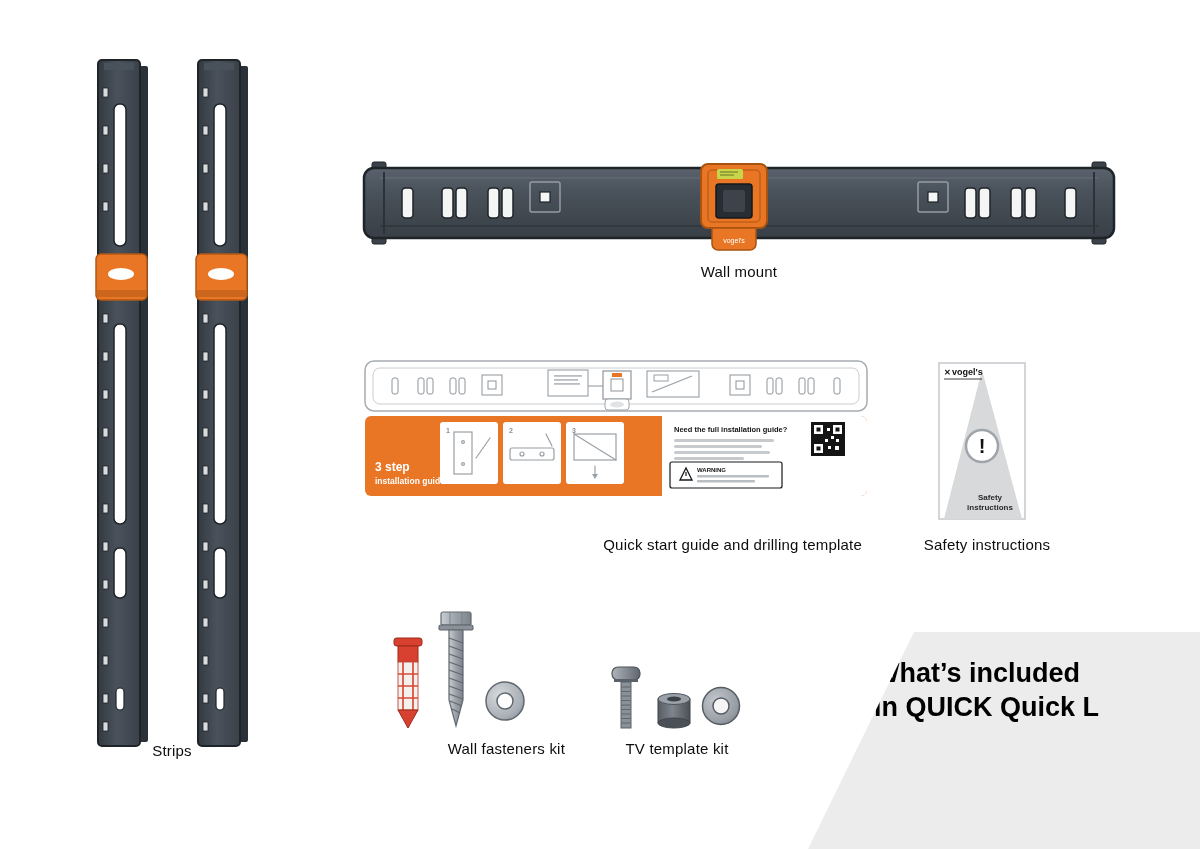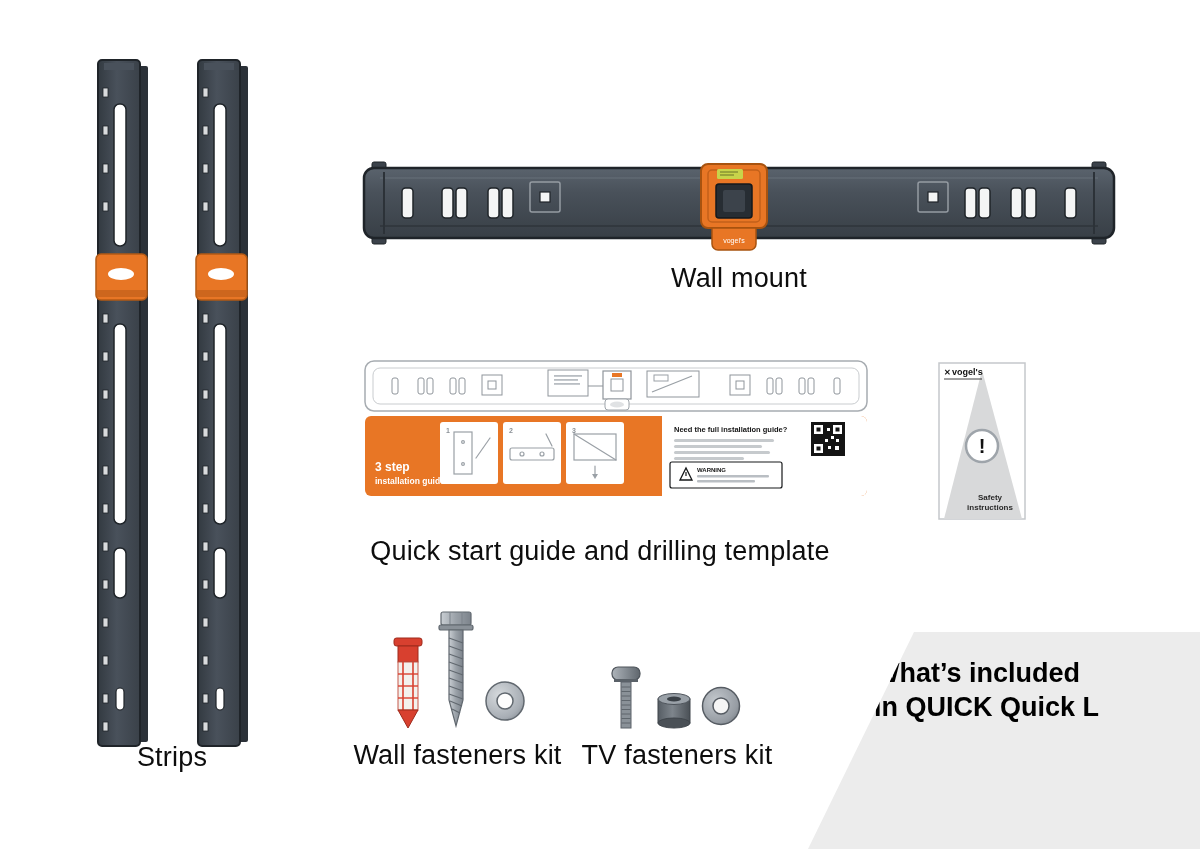--- a/index.html
+++ b/index.html
@@ -1,19 +1,19 @@
 <!DOCTYPE html>
 <html><head>
 <meta charset="utf-8">
 <style>
   html,body{margin:0;padding:0;background:#ffffff;}
   .stage{position:relative;width:1200px;height:849px;background:#ffffff;overflow:hidden;
          font-family:"Liberation Sans",sans-serif;}
   .abs{position:absolute;}
-  .label{position:absolute;font-size:27px;color:#0d0d0d;text-align:center;letter-spacing:.2px;}
+  .label{position:absolute;font-size:15px;color:#0d0d0d;text-align:center;letter-spacing:.2px;}
   svg text{font-family:"Liberation Sans",sans-serif;}
   .included-panel{position:absolute;left:800px;top:632px;width:400px;height:217px;background:#ececec;
                   clip-path:polygon(28.5% 0,100% 0,100% 100%,2% 100%);}
   .included-text{position:absolute;left:74px;top:24px;font-size:27px;font-weight:bold;line-height:34px;color:#000;}
 </style>
 </head>
 <body>
 
 <div class="stage">
 
@@ -197,33 +197,34 @@
           <rect x="308" y="104" width="112" height="26" rx="2" fill="#FFFFFF" stroke="#16181A" stroke-width="1.2"></rect>
           <path d="M318 122 L324 110 L330 122 Z" fill="none" stroke="#16181A" stroke-width="1.3"></path>
           <line x1="324" y1="114" x2="324" y2="118" stroke="#16181A" stroke-width="1.2"></line>
           <text x="335" y="114" font-size="6" font-weight="bold" fill="#141414">WARNING</text>
           <rect x="335" y="117" width="72" height="2.5" rx="1" fill="#B9BEC3"></rect>
           <rect x="335" y="122" width="58" height="2.5" rx="1" fill="#B9BEC3"></rect>
         </g>
       </g>
     </g>
   </svg>
-  <div class="label" style="left:338px;top:536px;width:524px;">Quick start guide and drilling template</div>
+  <div class="label" style="left:338px;top:536px;width:524px;text-align:right;">Quick start guide and drilling template</div>
 
   <svg class="abs" style="left:938px;top:362px;" width="88" height="158" viewBox="0 0 88 158">
     <rect x="1" y="1" width="86" height="156" fill="#FFFFFF" stroke="#C5C8CB" stroke-width="1.5"></rect>
     <polygon points="44,8 84,157 6,157" fill="#D8D9DA"></polygon>
     <text x="6" y="13" font-size="8" font-weight="bold" fill="#111111">✕</text>
     <text x="14" y="13" font-size="9" font-weight="bold" fill="#111111">vogel's</text>
     <line x1="6" y1="17" x2="44" y2="17" stroke="#111111" stroke-width="0.8"></line>
     <circle cx="44" cy="84" r="16" fill="#FFFFFF" stroke="#9EA4AA" stroke-width="2.5"></circle>
     <text x="44" y="91" text-anchor="middle" font-size="20" font-weight="bold" fill="#111111">!</text>
     <text x="52" y="138" text-anchor="middle" font-size="8" font-weight="bold" fill="#2A2A2A">Safety</text>
     <text x="52" y="148" text-anchor="middle" font-size="8" font-weight="bold" fill="#2A2A2A">instructions</text>
   </svg>
+  <div class="label" style="left:870px;top:536px;width:234px;">Safety instructions</div>
 
   <svg class="abs" style="left:385px;top:608px;" width="148" height="128" viewBox="0 0 148 128">
     <defs>
       <linearGradient id="metalG1" x1="0" y1="0" x2="1" y2="0">
         <stop offset="0" stop-color="#C9CED3"></stop>
           <stop offset="0.5" stop-color="#9AA1A8"></stop>
           <stop offset="1" stop-color="#7C838B"></stop>
       </linearGradient>
       <radialGradient id="washG1" cx="0.35" cy="0.35" r="0.85">
         <stop offset="0" stop-color="#D6DADD"></stop>
@@ -259,21 +260,21 @@
           <line x1="64" y1="86" x2="78" y2="91"></line>
         <line x1="65" y1="93" x2="77" y2="98"></line>
           <line x1="67" y1="101" x2="75" y2="105"></line>
       </g>
     </g>
     <g>
       <circle cx="120" cy="93" r="19" fill="url(#washG1)" stroke="#61686F" stroke-width="1.5"></circle>
       <circle cx="120" cy="93" r="8" fill="#FDFDFD" stroke="#61686F" stroke-width="1.5"></circle>
     </g>
   </svg>
-  <div class="label" style="left:350px;top:740px;width:215px;">Wall fasteners kit</div>
+  <div class="label" style="left:350px;top:740px;width:215px;text-align:right;">Wall fasteners kit</div>
 
   <svg class="abs" style="left:605px;top:662px;" width="148" height="75" viewBox="0 0 148 75">
     <defs>
       <linearGradient id="metalG2" x1="0" y1="0" x2="1" y2="0">
         <stop offset="0" stop-color="#AEB4BA"></stop>
           <stop offset="0.5" stop-color="#868D94"></stop>
           <stop offset="1" stop-color="#5F666D"></stop>
       </linearGradient>
       <linearGradient id="spacG1" x1="0" y1="0" x2="1" y2="0">
         <stop offset="0" stop-color="#565D64"></stop>
@@ -306,21 +307,21 @@
       <rect x="53" y="37" width="32" height="24" fill="url(#spacG1)" stroke="#3F454B" stroke-width="1"></rect>
       <ellipse cx="69" cy="61" rx="16" ry="5" fill="#4A5056" stroke="#3F454B" stroke-width="1"></ellipse>
       <ellipse cx="69" cy="37" rx="16" ry="5.5" fill="#9AA1A8" stroke="#4E545B" stroke-width="1"></ellipse>
       <ellipse cx="69" cy="37" rx="7" ry="2.5" fill="#3A4046"></ellipse>
     </g>
     <g>
       <circle cx="116" cy="44" r="18.5" fill="url(#washG2)" stroke="#565C63" stroke-width="1.5"></circle>
       <circle cx="116" cy="44" r="8" fill="#F5F5F5" stroke="#565C63" stroke-width="1.5"></circle>
     </g>
   </svg>
-  <div class="label" style="left:570px;top:740px;width:214px;">TV fasteners kit</div>
+  <div class="label" style="left:570px;top:740px;width:214px;">TV template kit</div>
 
   <div class="included-panel">
     <div class="included-text">
       <div>What’s included</div>
       <div>in QUICK Quick L</div>
     </div>
   </div>
 
 </div>
 

